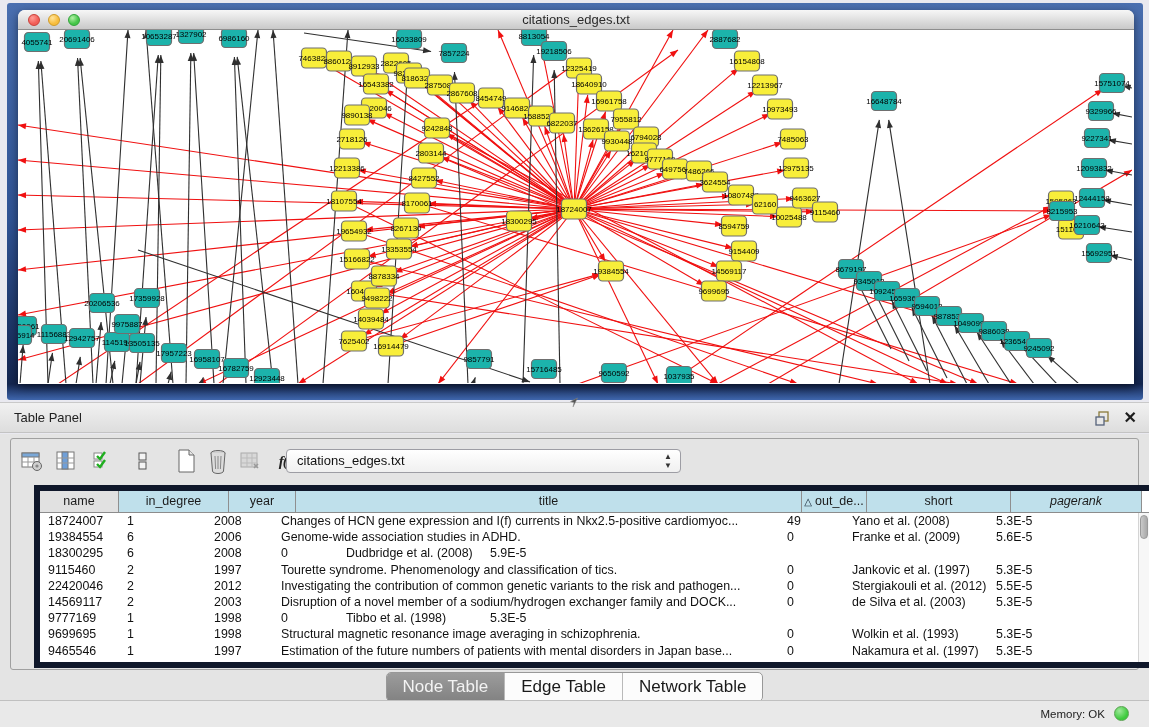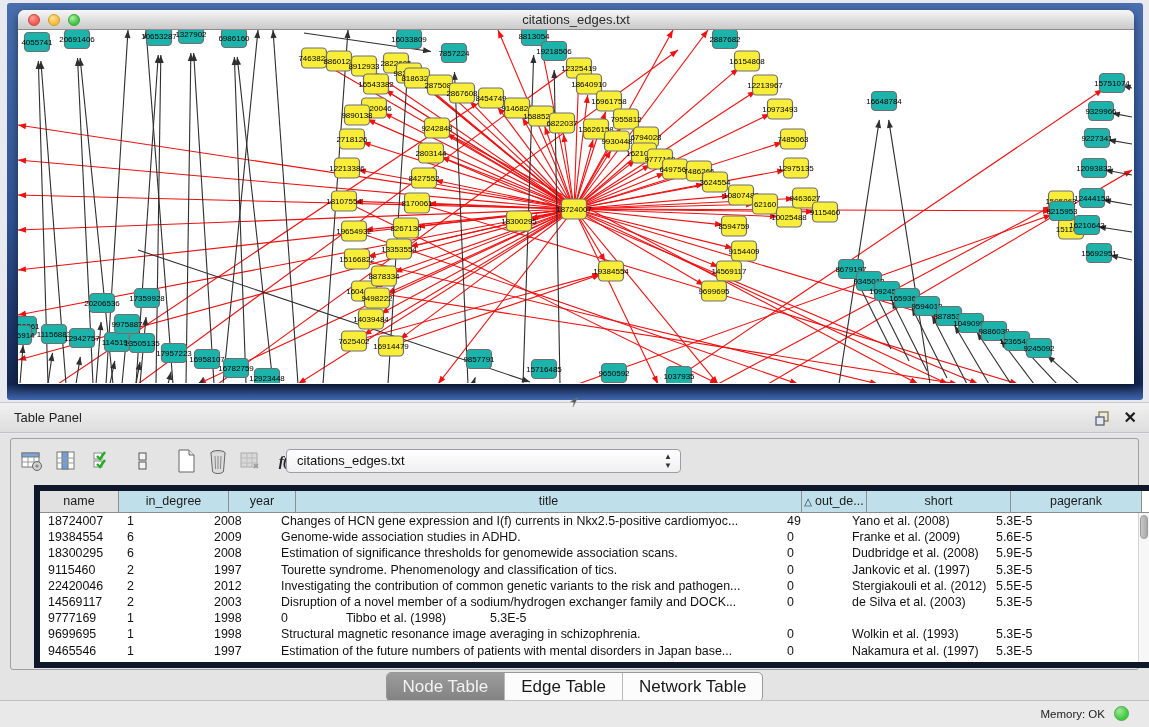--- a/index.html
+++ b/index.html
@@ -697,47 +697,46 @@
       <span class="arrows">▲<br>▼</span>
     </div>
     <div class="tablewrap">
       <div class="thead" id="thead">
           <div class="th plain" style="width: 79px;">name</div>
           <div class="th" style="width: 110px;">in_degree</div>
           <div class="th" style="width: 67px;">year</div>
           <div class="th" style="width: 506px;">title</div>
           <div class="th" style="width: 65px;"><span class="sortglyph">△</span>out_de...</div>
           <div class="th" style="width: 144px;">short</div>
-          <div class="th" style="width: 131px;">pagerank</div>
+          <div class="th" style="width: 131px; font-style: italic;">pagerank</div>
           <div class="th fill"></div>
         </div>
       <div id="tbody">
           <div class="trow">
             <div class="td" style="width: 79px;">18724007</div>
             <div class="td" style="width: 87px;">1</div>
             <div class="td" style="width: 67px;">2008</div>
             <div class="td" style="width: 506px;">Changes of HCN gene expression and I(f) currents in Nkx2.5-positive cardiomyoc...</div>
             <div class="td" style="width: 65px;">49</div>
             <div class="td" style="width: 144px;">Yano et al. (2008)</div>
             <div class="td" style="width: 131px;">5.3E-5</div>
           </div>
           <div class="trow">
             <div class="td" style="width: 79px;">19384554</div>
             <div class="td" style="width: 87px;">6</div>
-            <div class="td" style="width: 67px;">2009</div>
+            <div class="td" style="width: 67px;">2006</div>
             <div class="td" style="width: 506px;">Genome-wide association studies in ADHD.</div>
             <div class="td" style="width: 65px;">0</div>
             <div class="td" style="width: 144px;">Franke et al. (2009)</div>
             <div class="td" style="width: 131px;">5.6E-5</div>
           </div>
           <div class="trow">
             <div class="td" style="width: 79px;">18300295</div>
             <div class="td" style="width: 87px;">6</div>
             <div class="td" style="width: 67px;">2008</div>
-            <div class="td" style="width: 506px;">Estimation of significance thresholds for genomewide association scans.</div>
             <div class="td" style="width: 65px;">0</div>
             <div class="td" style="width: 144px;">Dudbridge et al. (2008)</div>
             <div class="td" style="width: 131px;">5.9E-5</div>
           </div>
           <div class="trow">
             <div class="td" style="width: 79px;">9115460</div>
             <div class="td" style="width: 87px;">2</div>
             <div class="td" style="width: 67px;">1997</div>
             <div class="td" style="width: 506px;">Tourette syndrome. Phenomenology and classification of tics.</div>
             <div class="td" style="width: 65px;">0</div>

